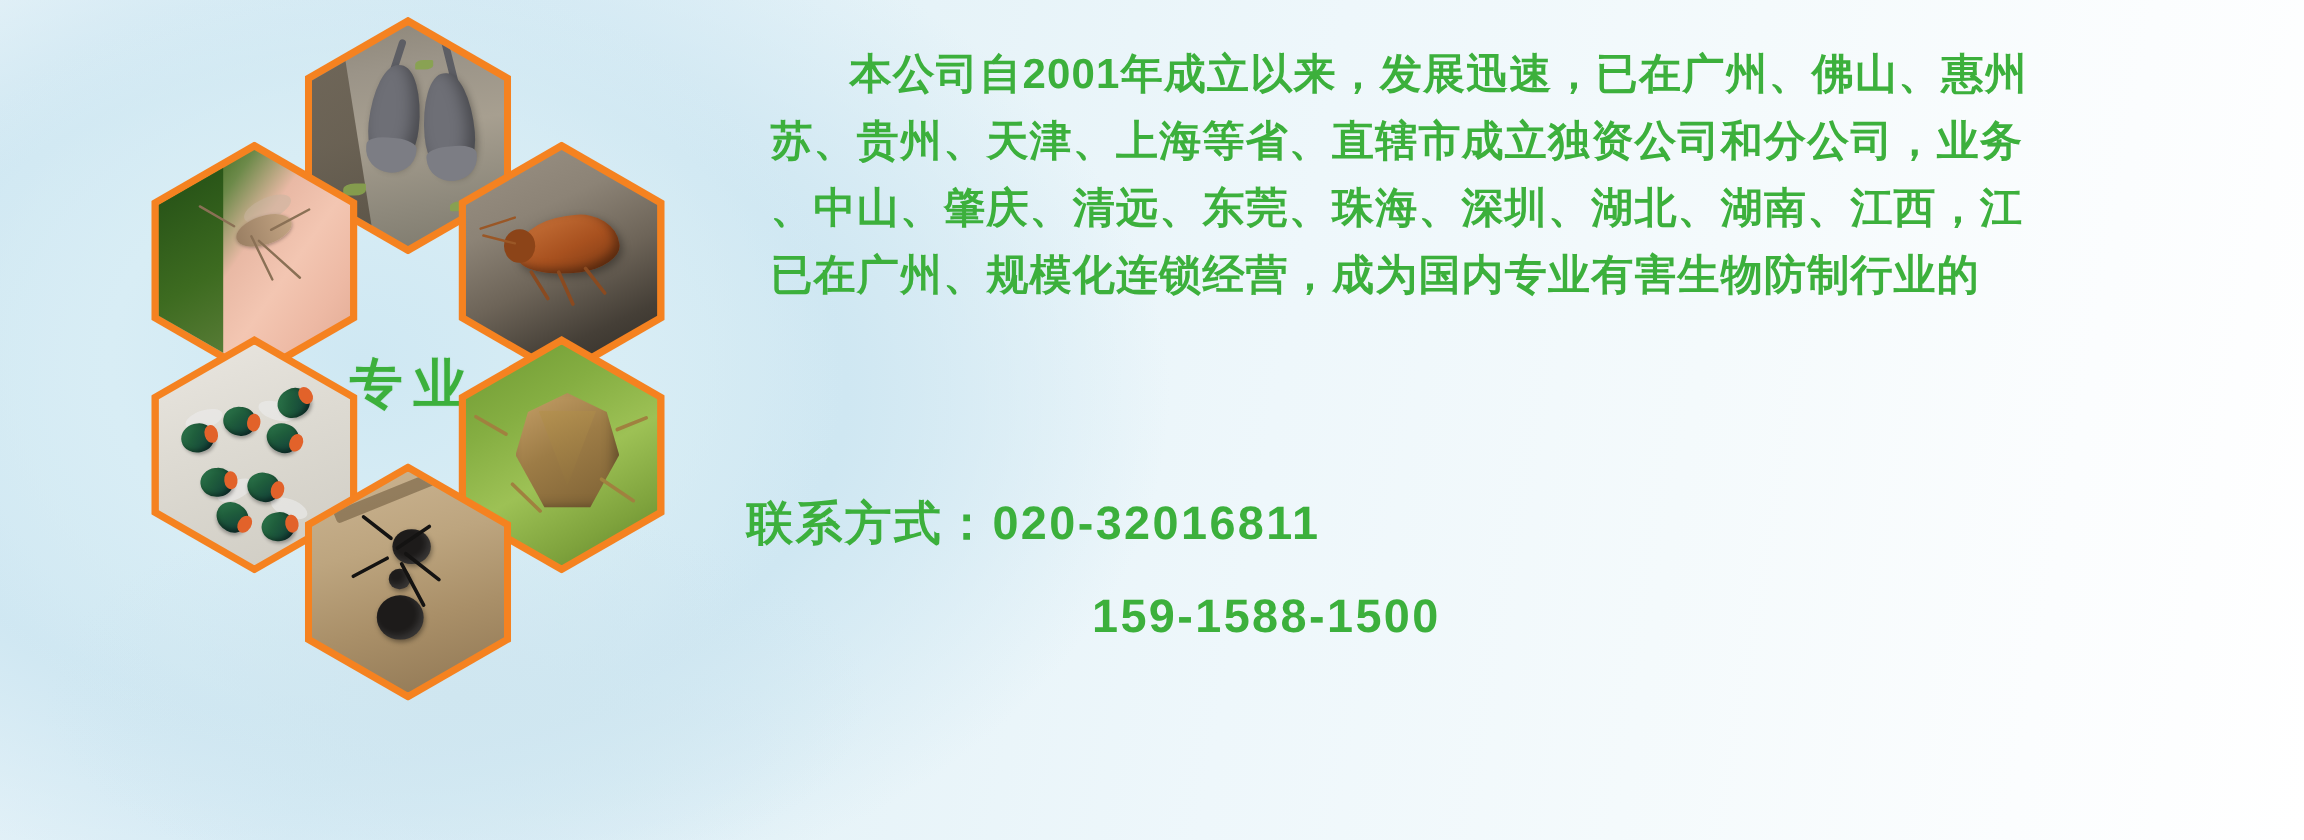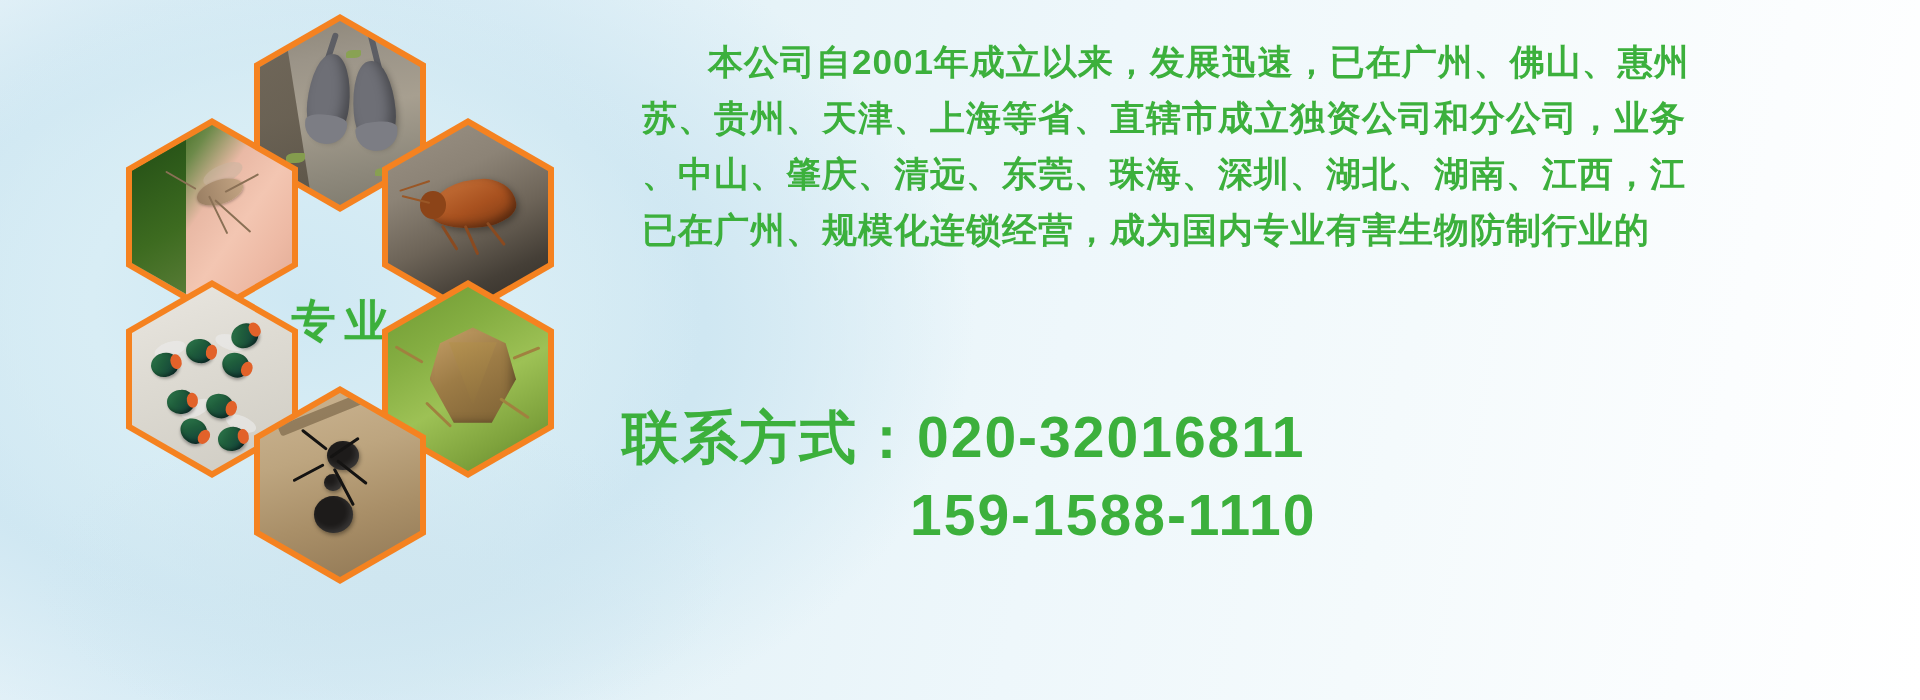--- a/index.html
+++ b/index.html
@@ -124,21 +124,21 @@
   
   .copy {
     position:absolute; left:642px; top:34px; width:1290px;
     color:#3cb03c; font-size:35px; font-weight:bold; line-height:56px;
     letter-spacing:1px;
   }
   .copy p { margin:0; white-space:nowrap; }
   .copy .indent { text-indent:66px; }
 
   .contact { position:absolute; left:622px; top:398px; width:1280px; color:#3cb03c; }
-  .contact .line { font-size:57px; font-weight:bold; line-height:78px; letter-spacing:2px; white-space:nowrap; }
+  .contact .line { font-size:39px; font-weight:bold; line-height:78px; letter-spacing:2px; white-space:nowrap; }
   .contact .line2 { padding-left:288px; }
 </style>
 </head>
 <body>
 
 <div class="bg-wash"></div>
 <div class="bg-wash2"></div>
 
 <div class="honeycomb">
 
@@ -248,15 +248,15 @@
   <p>苏、贵州、天津、上海等省、直辖市成立独资公司和分公司，业务</p>
   <p>、中山、肇庆、清远、东莞、珠海、深圳、湖北、湖南、江西，江</p>
   <p>已在广州、规模化连锁经营，成为国内专业有害生物防制行业的</p>
 </div>
 
 <div class="contact">
   <div class="line">
     <span>联系方式：</span><span>020-32016811</span>
   </div>
   <div class="line line2">
-    <span>159-1588-1110</span>
+    <span>159-1588-1500</span>
   </div>
 </div>
 
 </body></html>

